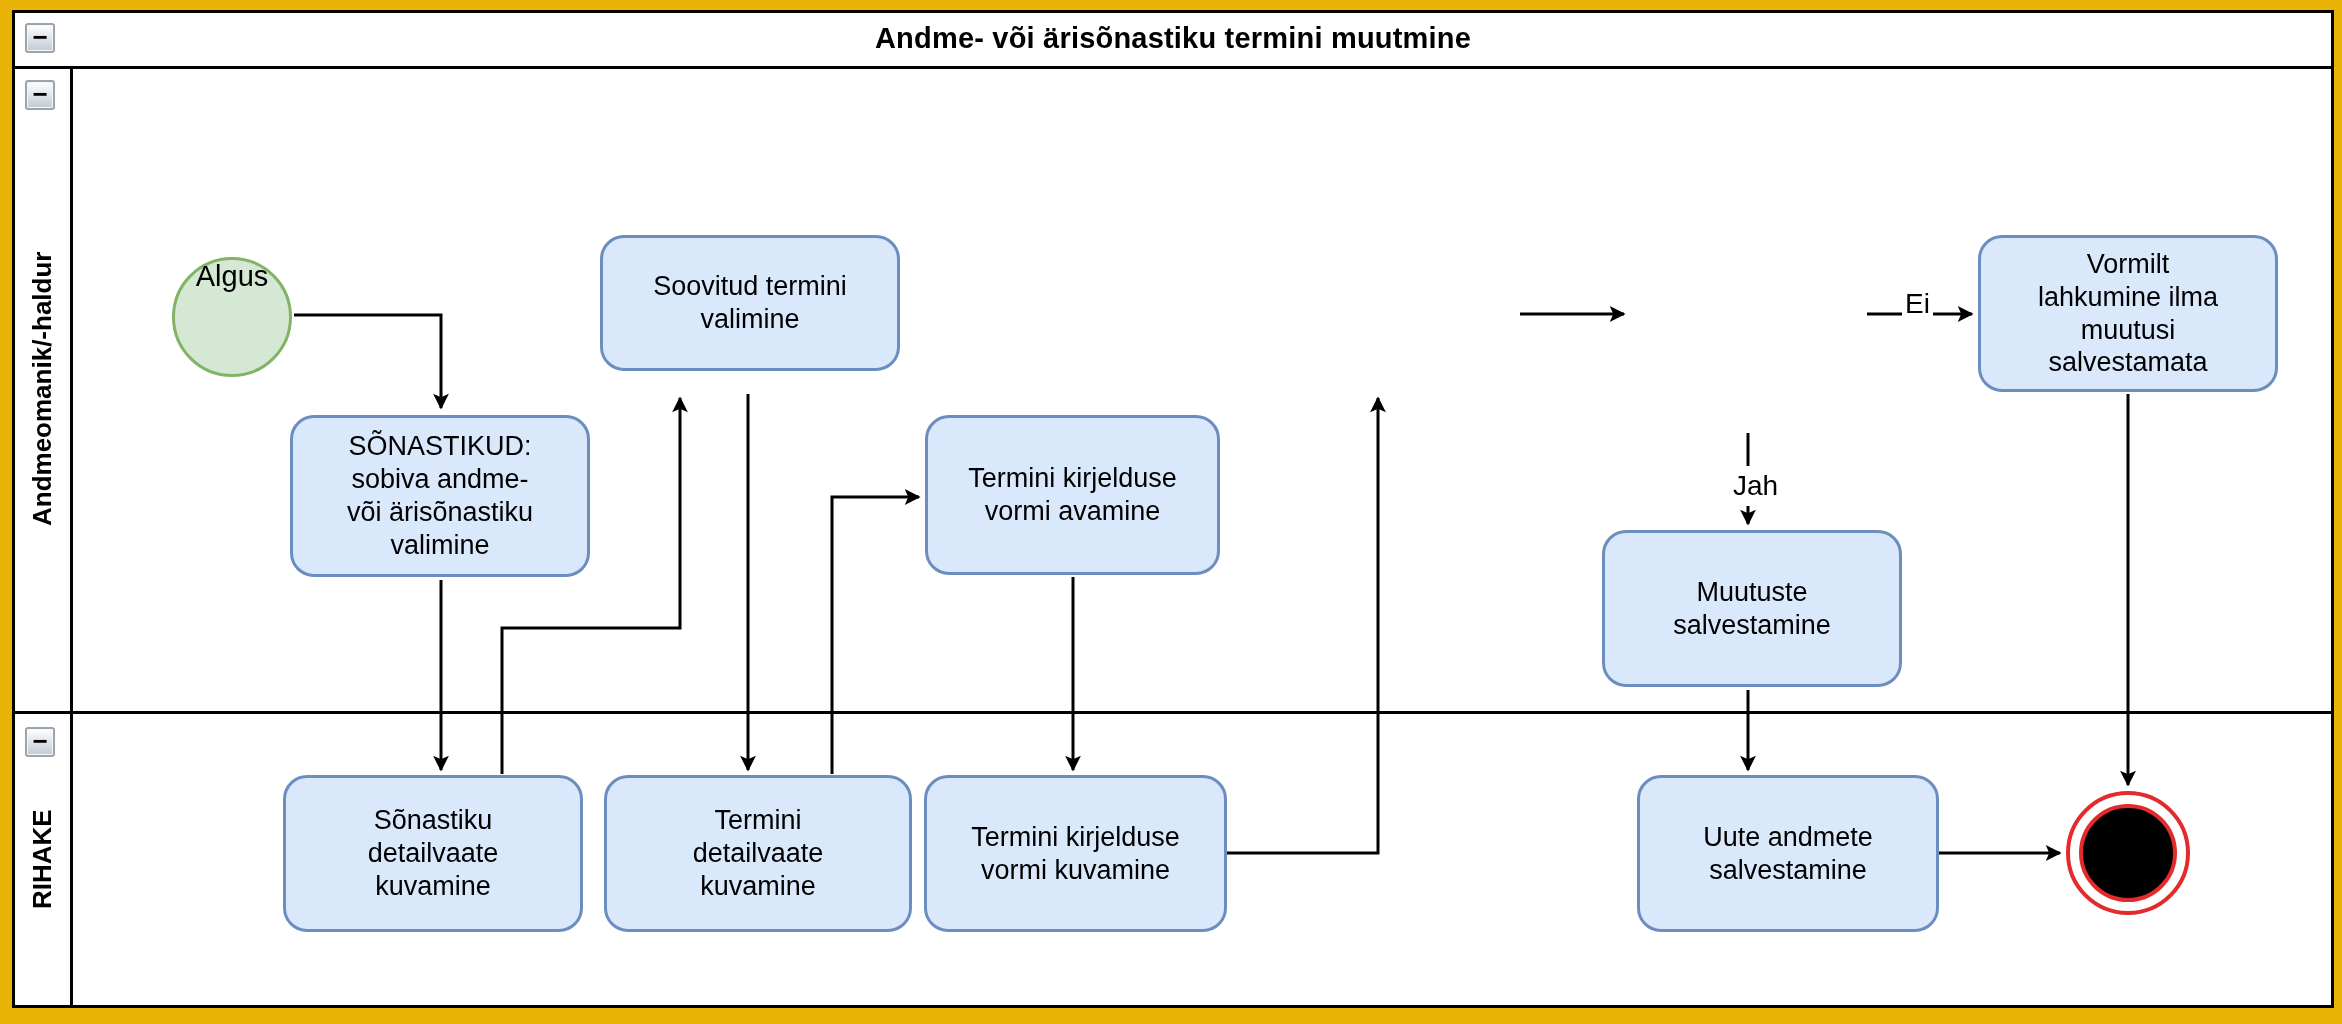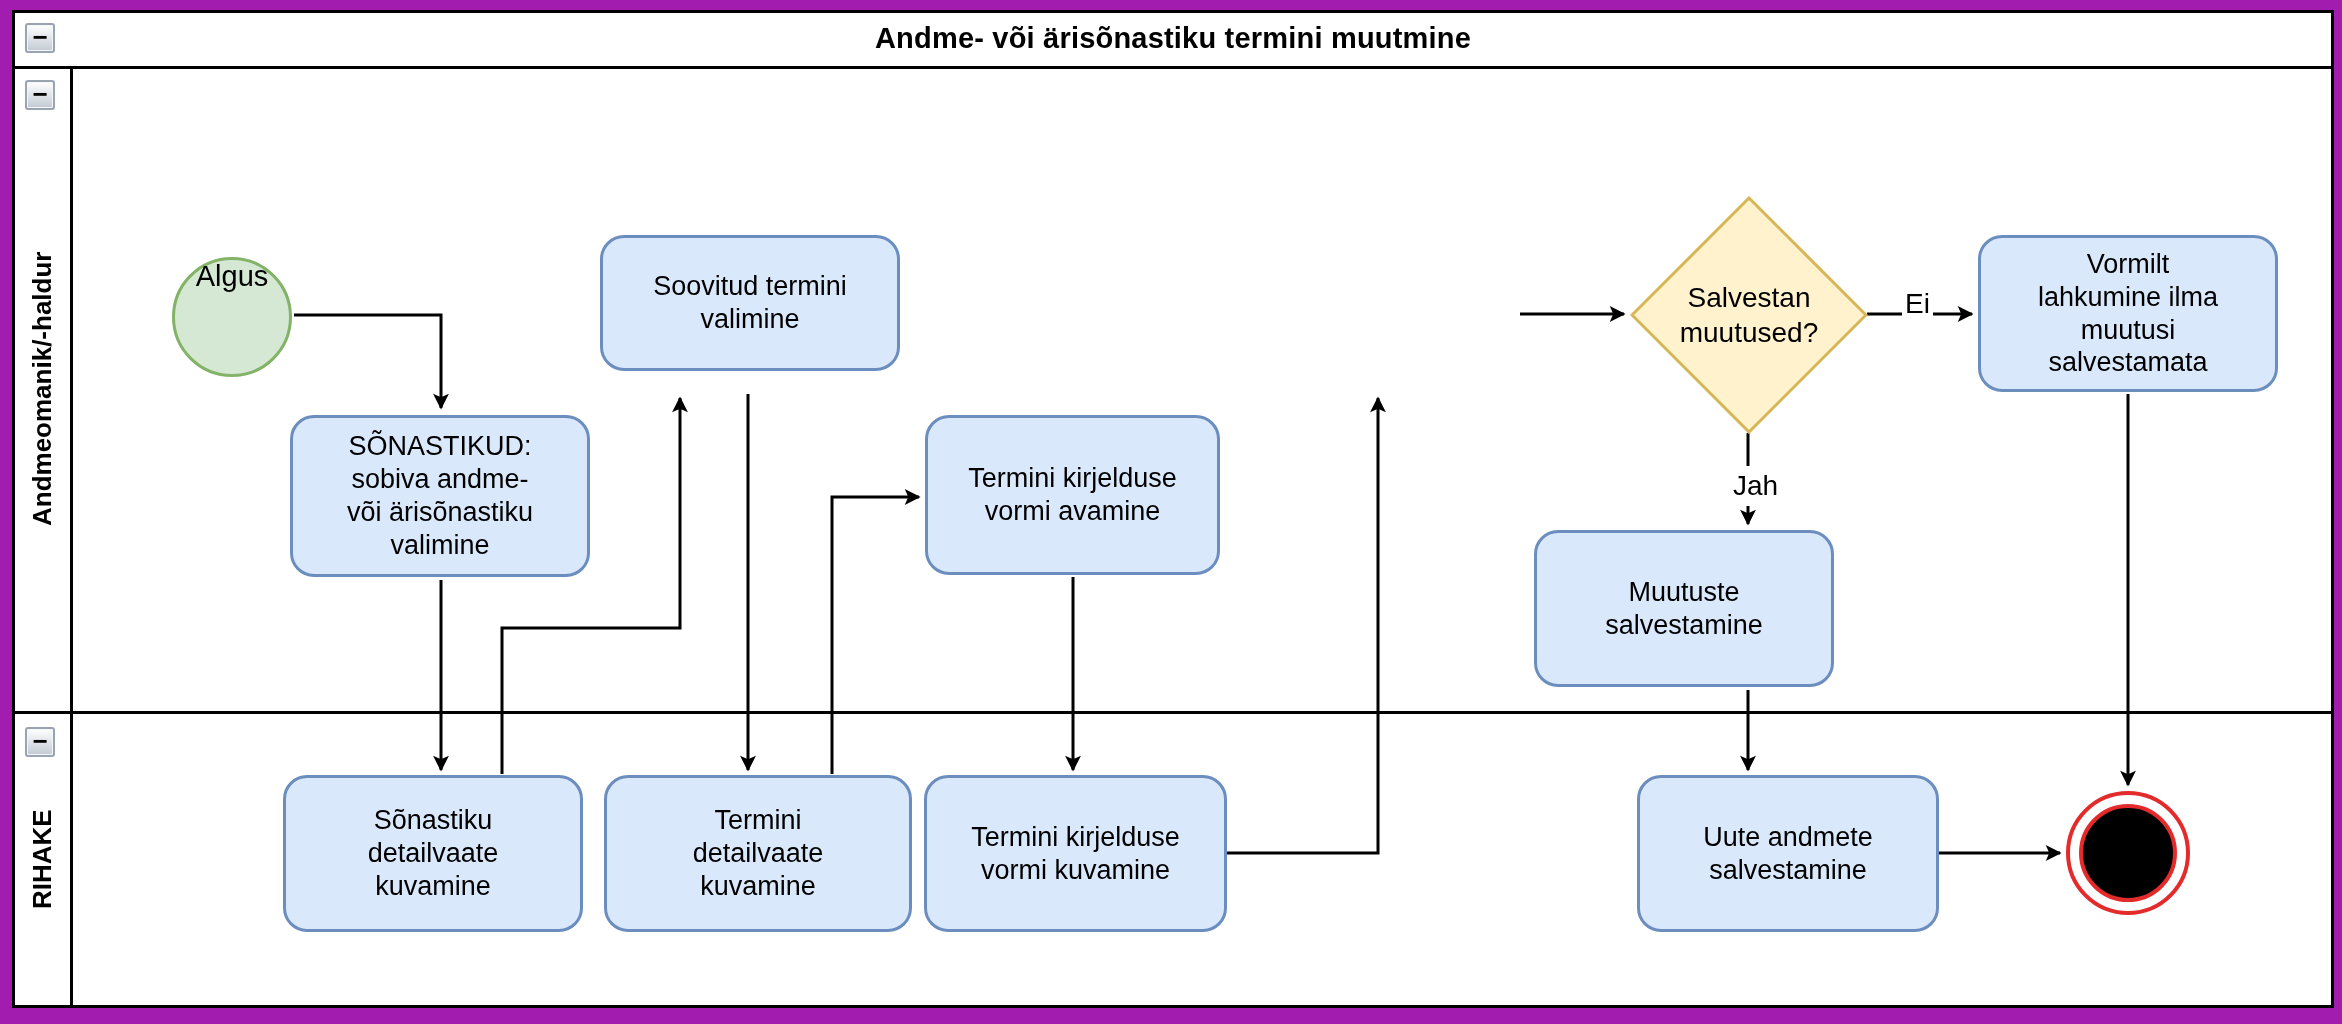--- a/index.html
+++ b/index.html
@@ -4,21 +4,21 @@
 <style>
   :root{
     --task-fill:#dae8fc; --task-stroke:#6c8ebf;
     --start-fill:#d5e8d4; --start-stroke:#82b366;
     --decision-fill:#fff2cc; --decision-stroke:#d6b656;
     --end-stroke:#e32b2b; --end-fill:#000000;
     --connector:#000000;
   }
   html,body{margin:0;padding:0;background:#ffffff;}
   .canvas{
-    position:relative; width:2342px; height:1024px; background:#a21caf;
+    position:relative; width:2342px; height:1024px; background:#eab308;
     font-family:"Liberation Sans", sans-serif; color:#000; overflow:hidden;
   }
   
   .pool-border{position:absolute; left:12px; top:10px; width:2322px; height:998px;
     border:3px solid #000; box-sizing:border-box; background:#fff;}
   .hline{position:absolute; background:#000; height:3px;}
   .vline{position:absolute; background:#000; width:3px;}
   .pool-title{
     position:absolute; left:12px; top:10px; width:2322px; height:56px;
     display:flex; align-items:center; justify-content:center;
@@ -133,36 +133,29 @@
     <span class="node-label">Soovitud termini
 valimine</span>
   </div>
 
   <div class="task" style="left:925px; top:415px; width:295px; height:160px;">
     <span class="node-label">Termini kirjelduse
 vormi avamine</span>
   </div>
 
 
-  <div class="gateway" style="left:1630px; top:196px; width:238px; height:238px;">
-    <svg width="238" height="238" viewBox="0 0 238 238">
-      <polygon points="119,2 236,119 119,236 2,119" style="fill:var(--decision-fill,#fff2cc); stroke:var(--decision-stroke,#d6b656); stroke-width:3;"></polygon>
-    </svg>
-    <div class="gw-label node-label">Salvestan
-muutused?</div>
-  </div>
 
   <div class="task" style="left:1978px; top:235px; width:300px; height:157px;">
     <span class="node-label">Vormilt
 lahkumine ilma
 muutusi
 salvestamata</span>
   </div>
 
-  <div class="task" style="left:1534px; top:530px; width:300px; height:157px;">
+  <div class="task" style="left:1602px; top:530px; width:300px; height:157px;">
     <span class="node-label">Muutuste
 salvestamine</span>
   </div>
 
   <div class="task" style="left:283px; top:775px; width:300px; height:157px;">
     <span class="node-label">Sõnastiku
 detailvaate
 kuvamine</span>
   </div>
 

